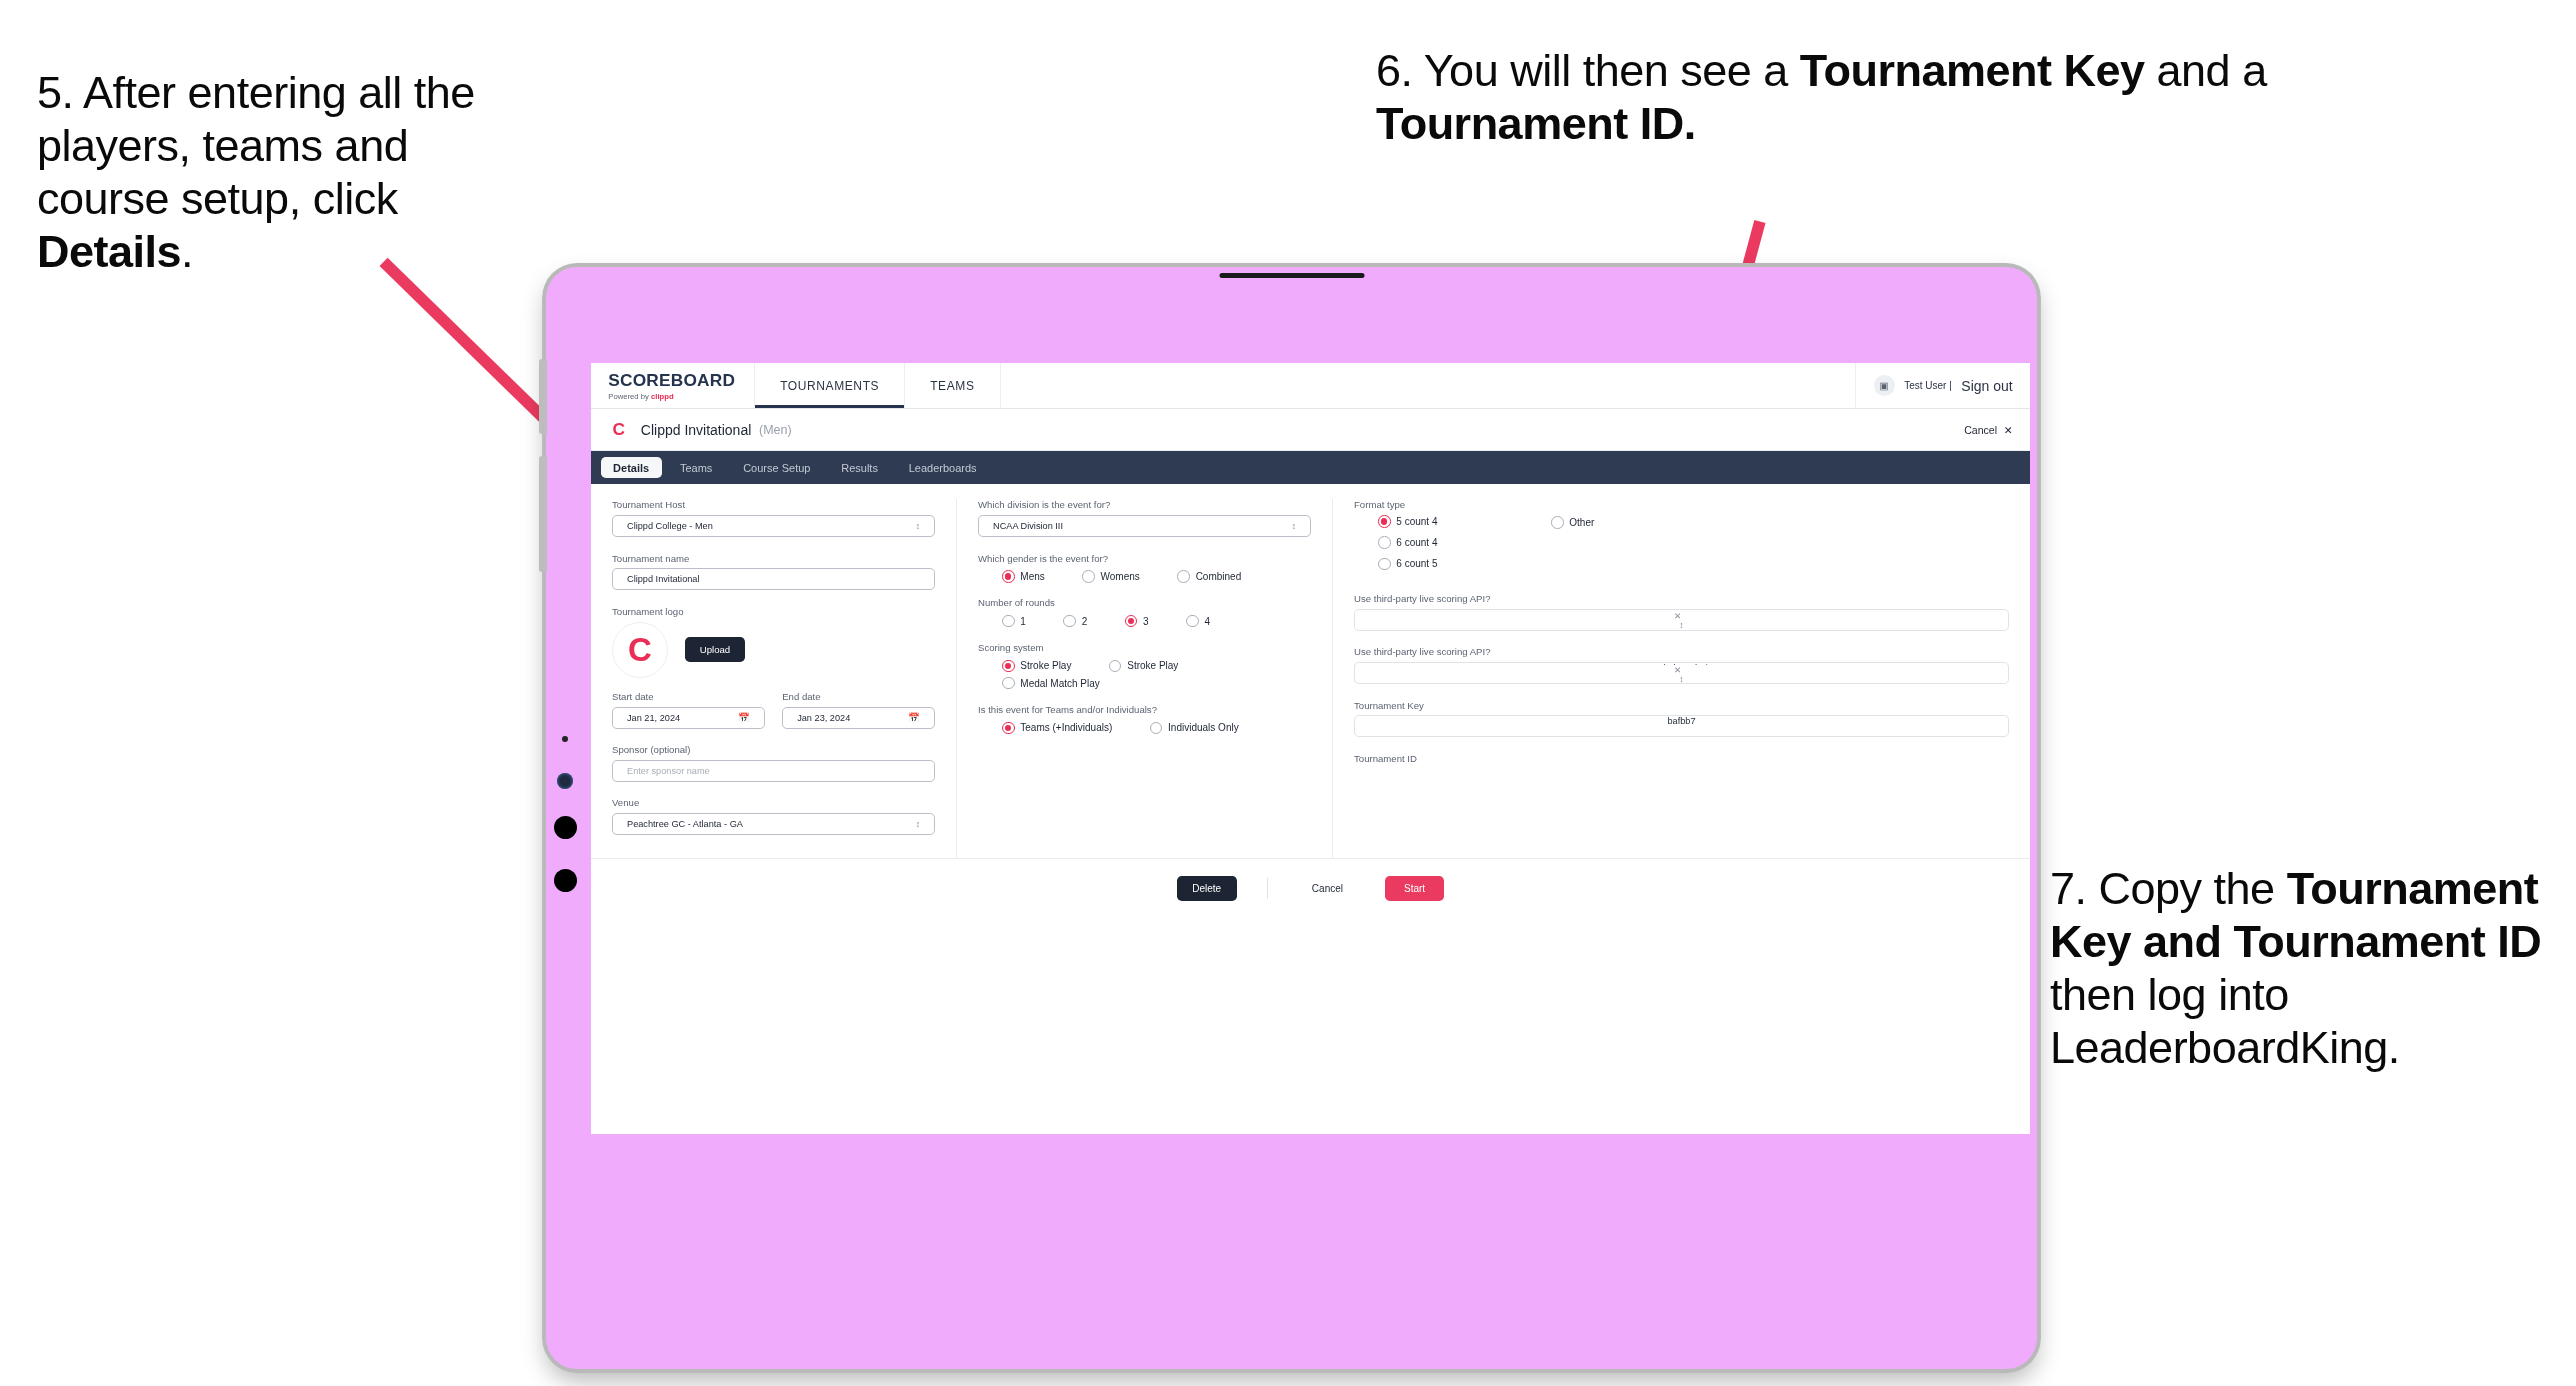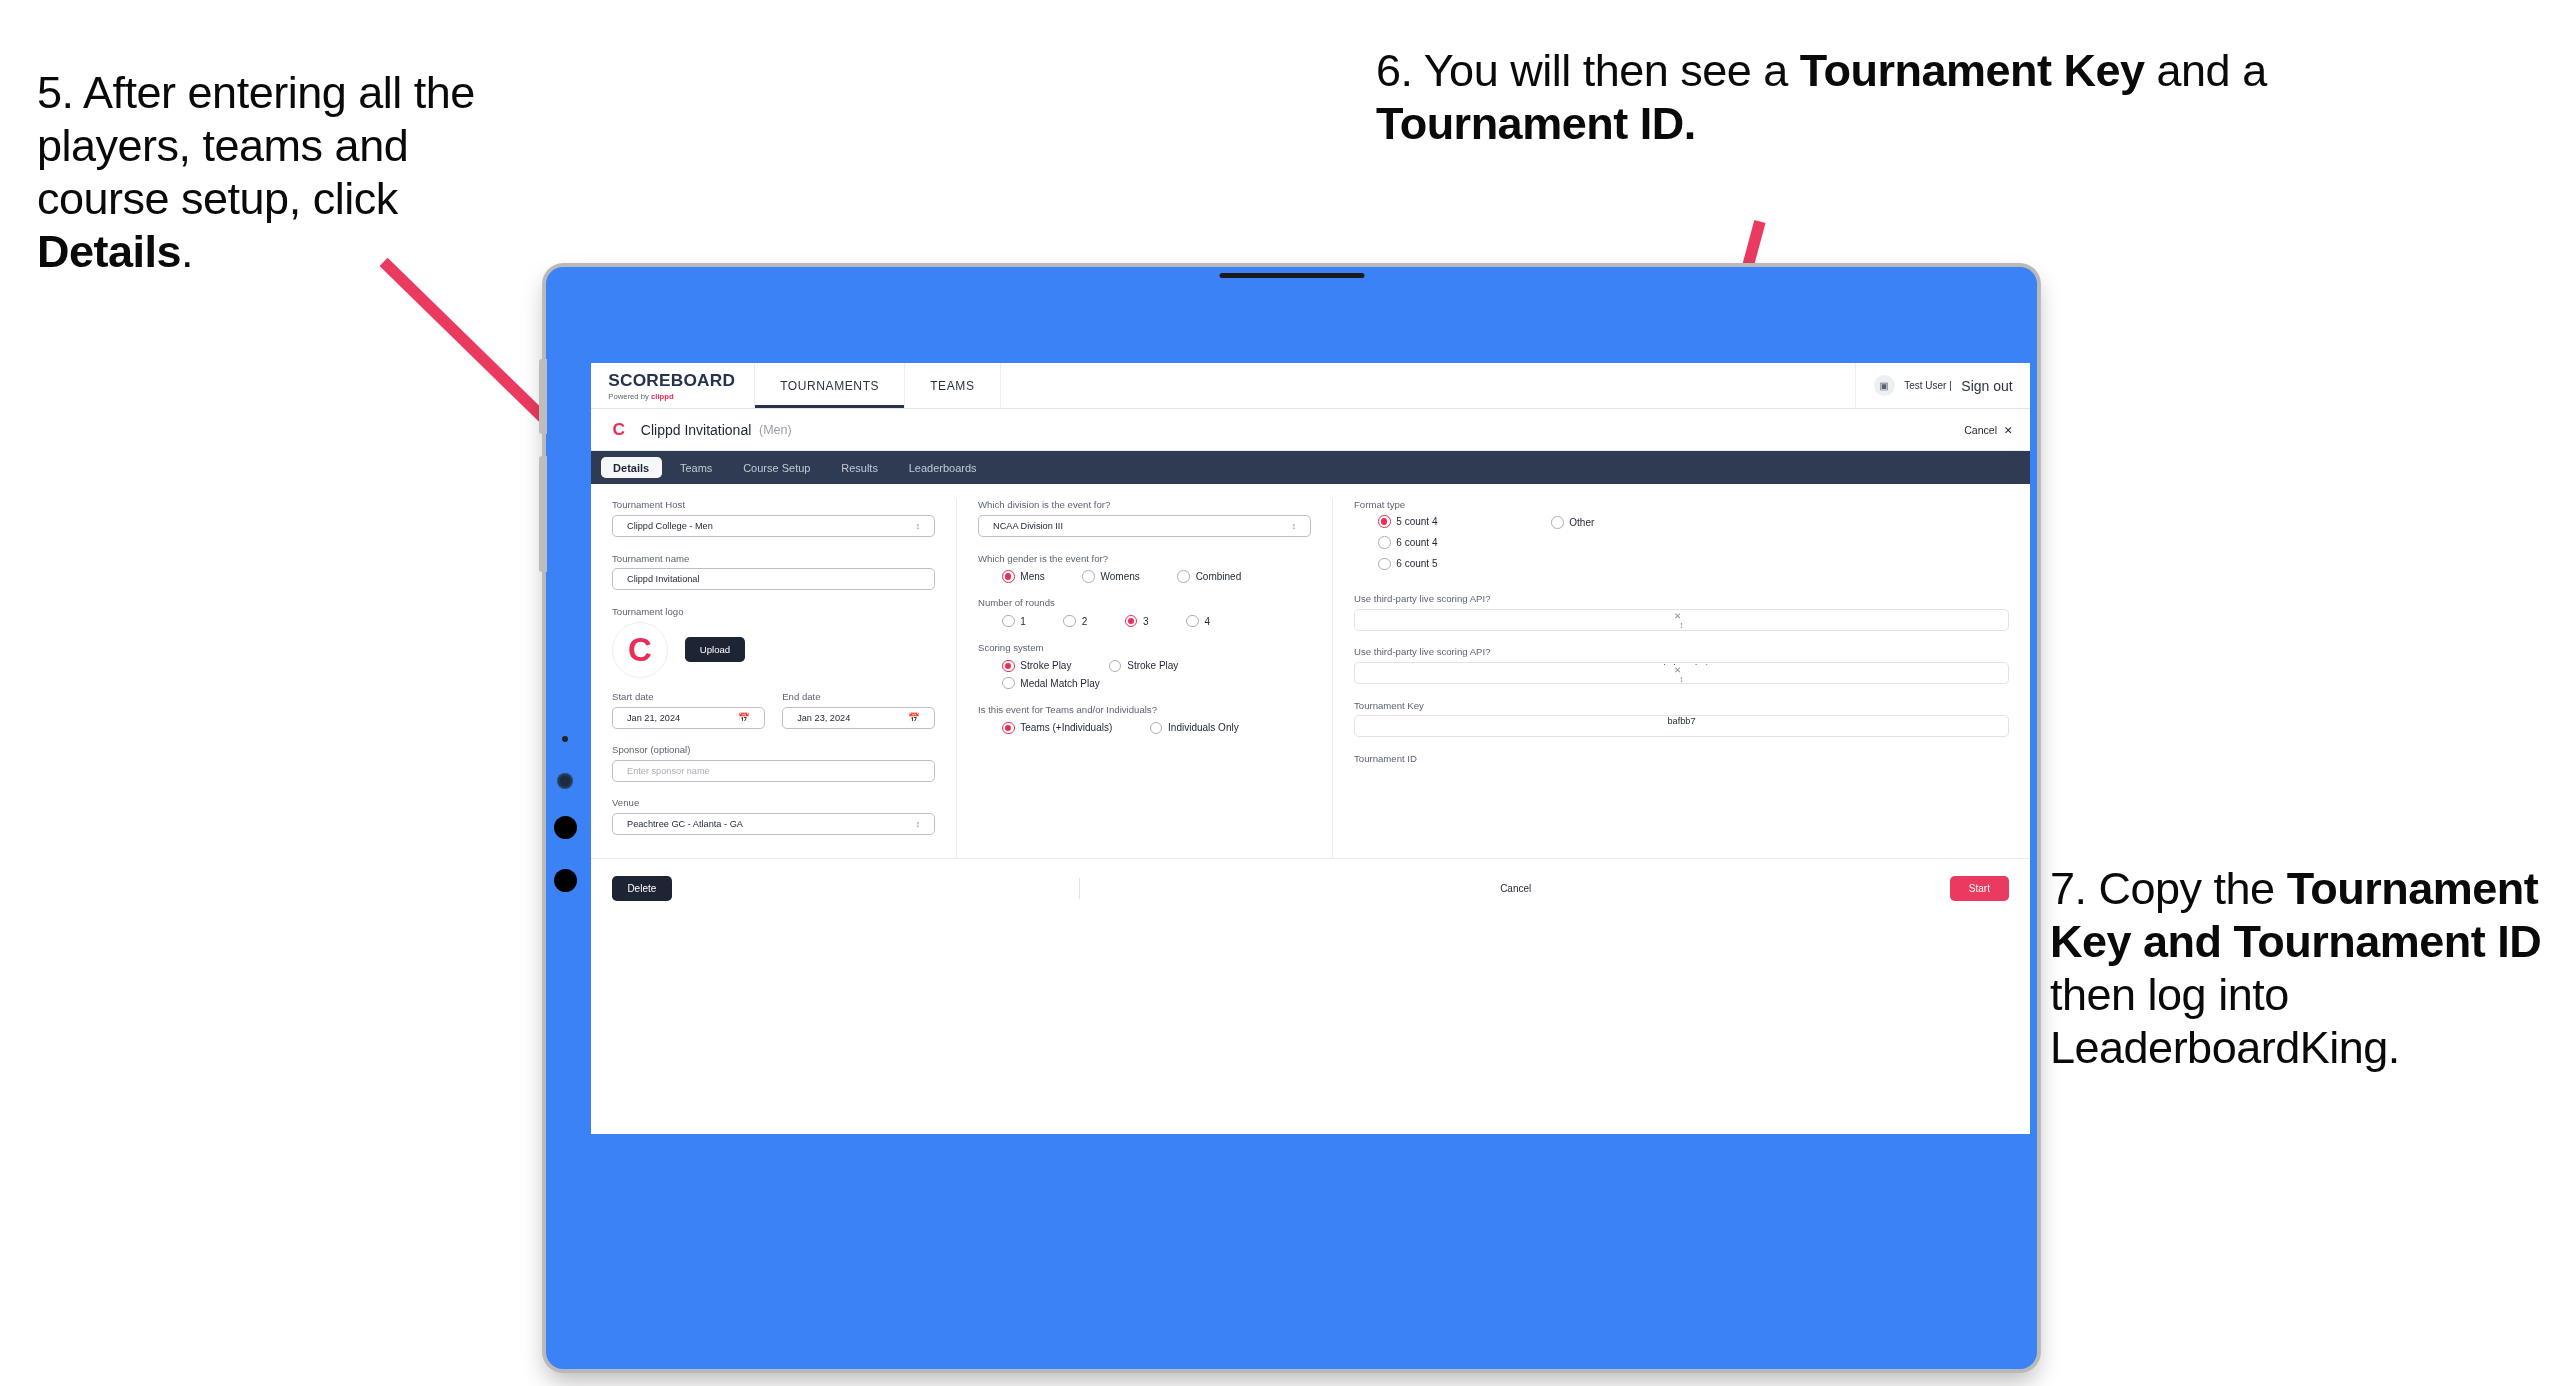--- a/index.html
+++ b/index.html
@@ -25,22 +25,22 @@
   #anno-6 { left: 1376px; top: 44px; width: 1079px; font-size: 45px; }
   #anno-7 { left: 2050px; top: 862px; width: 526px; font-size: 45px; }
 
   .arrow-svg { position: absolute; left: 0; top: 0; width: 2576px; height: 1386px; pointer-events: none; }
 
   
   #tablet {
     position: absolute;
     left: 546px; top: 267px;
     width: 1491px; height: 1102px;
-    background: #3b82f6;
-    border-radius: 17px;
+    background: #f0abfc;
+    border-radius: 31px;
     box-shadow: 0 0 0 3.9px #b9b9b9, 0 11.6px 25px rgba(0,0,0,.28);
   }
   #tablet-btn-top {
     position: absolute; left: -6.7px; top: 92px;
     width: 7.7px; height: 75px; background: #bdbdbd; border-radius: 2.9px 0 0 2.9px;
   }
   #tablet-btn-bot {
     position: absolute; left: -6.7px; top: 189px;
     width: 7.7px; height: 116px; background: #bdbdbd; border-radius: 2.9px 0 0 2.9px;
   }
@@ -178,21 +178,21 @@
   .rb.on::after { content: ""; width: 6.3px; height: 6.3px; border-radius: 50%; background: #ea2e56; }
   .qlabel { font-size: 9.6px; color: #5c6373; margin-bottom: 6.7px; display: block; }
 
   #fmt-wrap { display: flex; }
   #fmt-left { width: 173px; }
   #fmt-right { padding-top: 1px; }
 
   
   #formfooter {
     height: 60px; border-top: 1px solid #e9ebee;
-    display: flex; align-items: center; justify-content: space-between;
+    display: flex; align-items: center; justify-content: center;
     gap: 15px; padding: 0 21px; background: #fff;
   }
   #delete-btn { background: #1d2433; color: #fff; font-size: 10px; padding: 6.7px 15.4px; border-radius: 4.8px; cursor: pointer; }
   #footer-div { width: 1px; height: 21px; background: #dfe2e7; margin: 0 15.4px; }
   #cancel-btn { font-size: 10px; color: #1d2433; padding: 6.7px 13.5px; cursor: pointer; }
   #save-btn { background: #ea3a5f; color: #fff; font-size: 10px; padding: 6.7px 19px; border-radius: 4.8px; margin-left: 13.5px; cursor: pointer; }
 </style>
 </head>
 <body>
 

